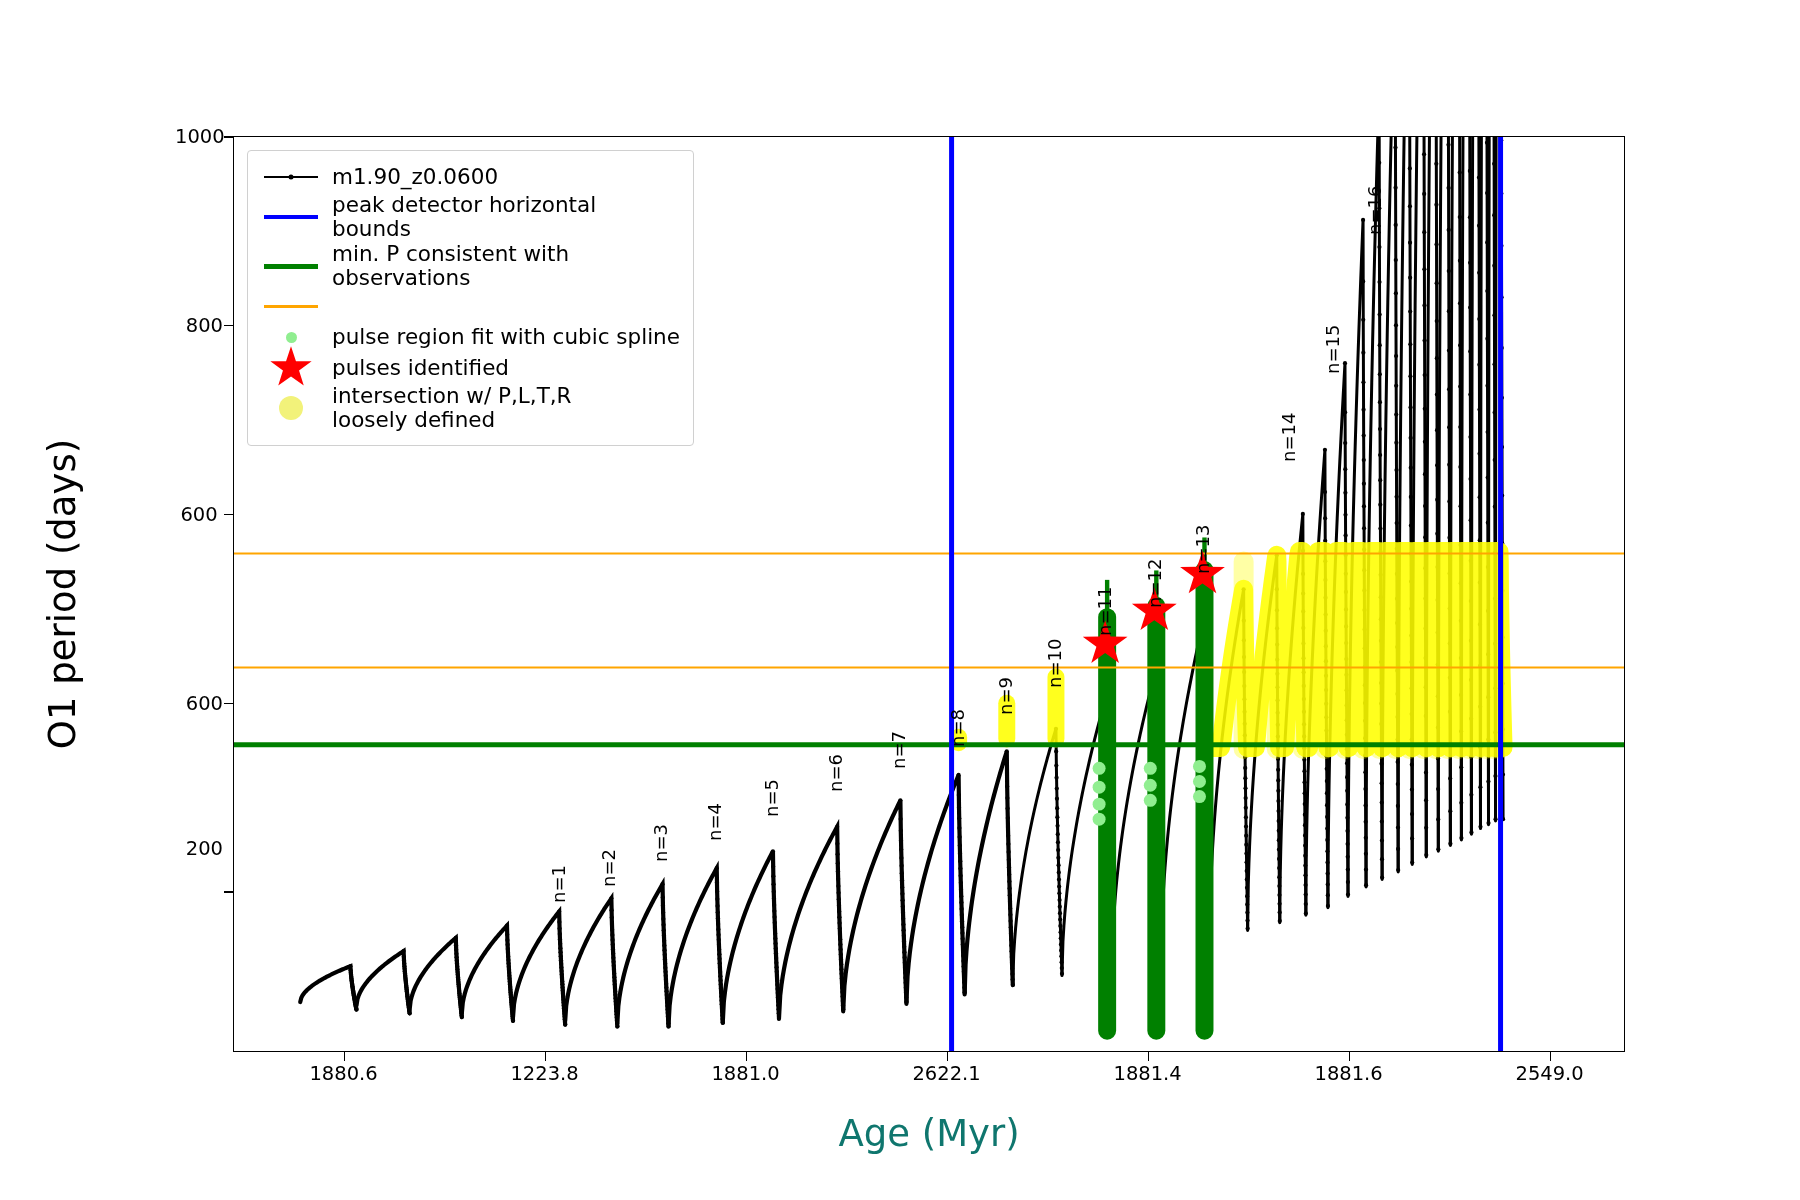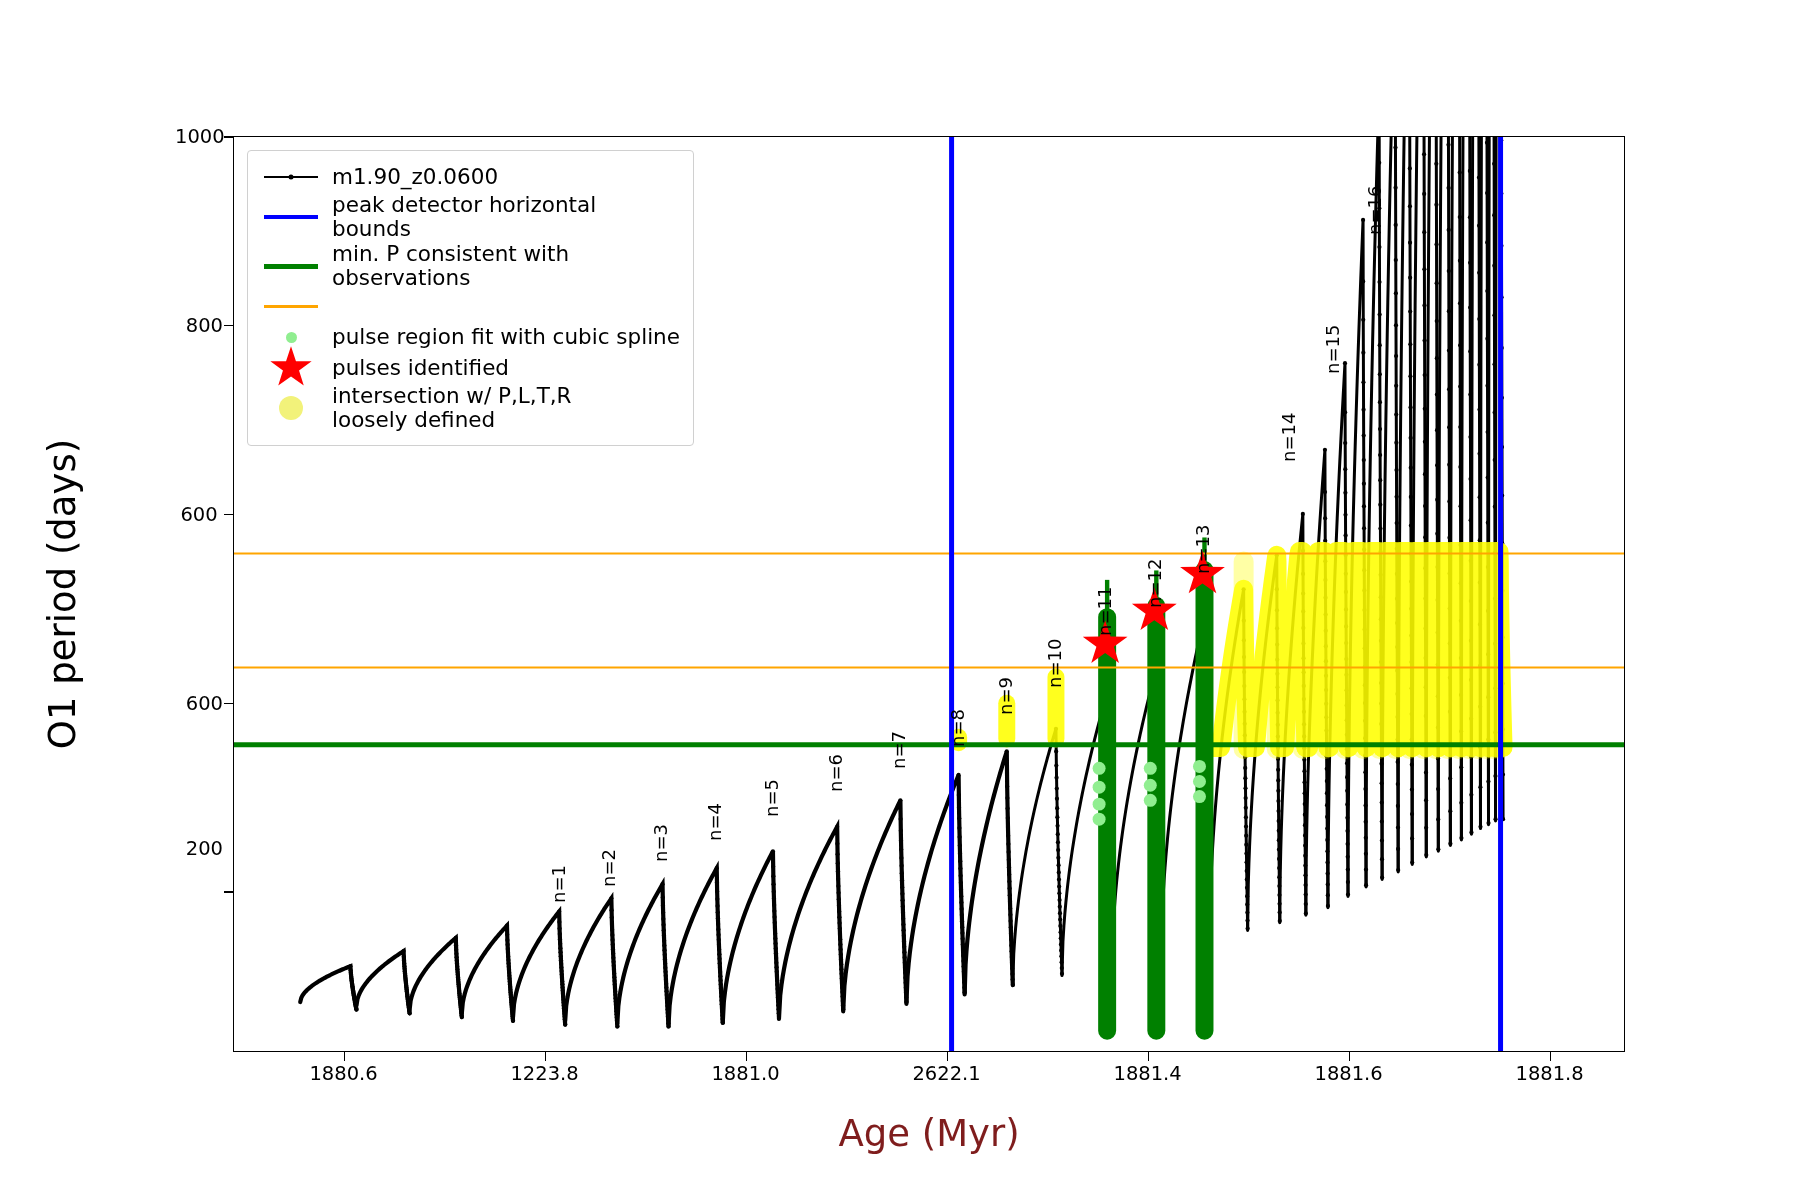--- a/index.html
+++ b/index.html
@@ -17,21 +17,21 @@
   }
   #svg-layer{position:absolute;left:0;top:0;width:100%;height:100%;}
   #y-axis-title{
     position:absolute; left:62px; top:594px;
     transform:translate(-50%,-50%) rotate(-90deg);
     white-space:nowrap; font-size:37px; color:#000;
   }
   #x-axis-title{
     position:absolute; left:929px; top:1133px;
     transform:translate(-50%,-50%);
-    white-space:nowrap; font-size:37px; color:#7f1d1d;
+    white-space:nowrap; font-size:37px; color:#0f766e;
   }
 
   .ytick-label{
     position:absolute; right:1811px;
     transform:translateY(-50%);
     font-size:19.5px; color:#000; white-space:nowrap;
   }
   .ytick-mark{position:absolute; width:9px; height:1.6px; background:#000;}
   .xtick-label{
     position:absolute; top:1062px;
@@ -105,21 +105,21 @@
       <div class="xtick-label" style="left: 544.567px;">1223.8</div>
       <div class="xtick-mark" style="left: 544.567px;"></div>
       <div class="xtick-label" style="left: 745.578px;">1881.0</div>
       <div class="xtick-mark" style="left: 745.578px;"></div>
       <div class="xtick-label" style="left: 946.588px;">2622.1</div>
       <div class="xtick-mark" style="left: 946.588px;"></div>
       <div class="xtick-label" style="left: 1147.6px;">1881.4</div>
       <div class="xtick-mark" style="left: 1147.6px;"></div>
       <div class="xtick-label" style="left: 1348.61px;">1881.6</div>
       <div class="xtick-mark" style="left: 1348.61px;"></div>
-      <div class="xtick-label" style="left: 1549.62px;">1881.8</div>
+      <div class="xtick-label" style="left: 1549.62px;">2549.0</div>
       <div class="xtick-mark" style="left: 1549.62px;"></div>
     </div>
 
   <div id="plot-frame">
     <svg id="svg-layer" viewBox="0 0 1392 916" preserveAspectRatio="none">
         <g>
           <path d="M66.33,866.89 L67.43,862.53 L68.52,860.50 L69.61,858.90 L70.70,857.53 L71.80,856.31 L72.89,855.19 L73.98,854.15 L75.07,853.18 L76.17,852.27 L77.26,851.39 L78.35,850.56 L79.44,849.76 L80.54,848.99 L81.63,848.24 L82.72,847.52 L83.81,846.82 L84.91,846.14 L86.00,845.48 L87.09,844.83 L88.18,844.20 L89.28,843.58 L90.37,842.98 L91.46,842.38 L92.55,841.80 L93.64,841.23 L94.74,840.68 L95.83,840.13 L96.92,839.58 L98.01,839.05 L99.11,838.53 L100.20,838.01 L101.29,837.50 L102.38,837.00 L103.48,836.51 L104.57,836.02 L105.66,835.54 L106.75,835.06 L107.85,834.59 L108.94,834.12 L110.03,833.67 L111.12,833.21 L112.22,832.76 L113.31,832.32 L114.40,831.88 L115.49,831.44 L116.59,831.01 L117.02,837.86 L117.45,842.14 L117.88,845.79 L118.31,849.08 L118.74,852.14 L119.17,855.02 L119.60,857.75 L120.03,860.37 L120.46,862.89 L120.89,865.33 L121.32,867.70 L121.76,870.01 L122.19,872.25 L122.62,874.45 " fill="none" stroke="#000000" stroke-width="4.2" stroke-linecap="round"></path>
           <path d="M122.62,870.67 L123.64,864.00 L124.67,860.91 L125.70,858.47 L126.72,856.38 L127.75,854.51 L128.78,852.81 L129.80,851.23 L130.83,849.74 L131.86,848.34 L132.89,847.01 L133.91,845.74 L134.94,844.52 L135.97,843.34 L136.99,842.20 L138.02,841.10 L139.05,840.03 L140.07,838.99 L141.10,837.98 L142.13,836.99 L143.15,836.03 L144.18,835.09 L145.21,834.17 L146.24,833.26 L147.26,832.38 L148.29,831.51 L149.32,830.65 L150.34,829.81 L151.37,828.99 L152.40,828.18 L153.42,827.38 L154.45,826.59 L155.48,825.81 L156.50,825.05 L157.53,824.29 L158.56,823.54 L159.59,822.81 L160.61,822.08 L161.64,821.36 L162.67,820.65 L163.69,819.95 L164.72,819.26 L165.75,818.57 L166.77,817.90 L167.80,817.22 L168.83,816.56 L169.85,815.90 L170.28,825.73 L170.72,831.86 L171.15,837.10 L171.58,841.83 L172.01,846.22 L172.44,850.34 L172.87,854.27 L173.30,858.03 L173.73,861.65 L174.16,865.15 L174.59,868.55 L175.02,871.85 L175.45,875.08 L175.88,878.23 " fill="none" stroke="#000000" stroke-width="4.2" stroke-linecap="round"></path>
           <path d="M175.88,874.45 L176.89,865.71 L177.89,861.66 L178.90,858.46 L179.90,855.72 L180.91,853.27 L181.91,851.04 L182.92,848.97 L183.92,847.03 L184.93,845.19 L185.94,843.45 L186.94,841.78 L187.95,840.18 L188.95,838.63 L189.96,837.14 L190.96,835.70 L191.97,834.30 L192.97,832.94 L193.98,831.61 L194.98,830.32 L195.99,829.06 L196.99,827.82 L198.00,826.61 L199.00,825.43 L200.01,824.27 L201.01,823.13 L202.02,822.01 L203.02,820.91 L204.03,819.83 L205.03,818.76 L206.04,817.72 L207.04,816.68 L208.05,815.67 L209.05,814.66 L210.06,813.67 L211.06,812.70 L212.07,811.73 L213.07,810.78 L214.08,809.84 L215.08,808.91 L216.09,807.99 L217.09,807.08 L218.10,806.18 L219.10,805.29 L220.11,804.41 L221.11,803.54 L222.12,802.68 L222.55,815.19 L222.98,823.00 L223.41,829.66 L223.84,835.68 L224.27,841.26 L224.70,846.52 L225.13,851.51 L225.56,856.29 L225.99,860.90 L226.42,865.36 L226.86,869.68 L227.29,873.89 L227.72,877.99 L228.15,882.00 " fill="none" stroke="#000000" stroke-width="4.2" stroke-linecap="round"></path>
           <path d="M228.15,878.23 L229.13,867.53 L230.11,862.57 L231.10,858.66 L232.08,855.31 L233.06,852.31 L234.05,849.58 L235.03,847.05 L236.01,844.67 L237.00,842.42 L237.98,840.29 L238.96,838.25 L239.95,836.29 L240.93,834.40 L241.91,832.57 L242.90,830.81 L243.88,829.10 L244.86,827.43 L245.84,825.81 L246.83,824.23 L247.81,822.68 L248.79,821.17 L249.78,819.69 L250.76,818.24 L251.74,816.82 L252.73,815.43 L253.71,814.06 L254.69,812.71 L255.68,811.39 L256.66,810.09 L257.64,808.80 L258.63,807.54 L259.61,806.29 L260.59,805.07 L261.58,803.86 L262.56,802.66 L263.54,801.48 L264.53,800.32 L265.51,799.16 L266.49,798.03 L267.48,796.90 L268.46,795.79 L269.44,794.69 L270.43,793.60 L271.41,792.53 L272.39,791.46 L273.37,790.40 L273.81,805.44 L274.24,814.83 L274.67,822.85 L275.10,830.09 L275.53,836.80 L275.96,843.11 L276.39,849.12 L276.82,854.87 L277.25,860.41 L277.68,865.77 L278.11,870.97 L278.54,876.03 L278.97,880.96 L279.41,885.78 " fill="none" stroke="#000000" stroke-width="4.2" stroke-linecap="round"></path>

